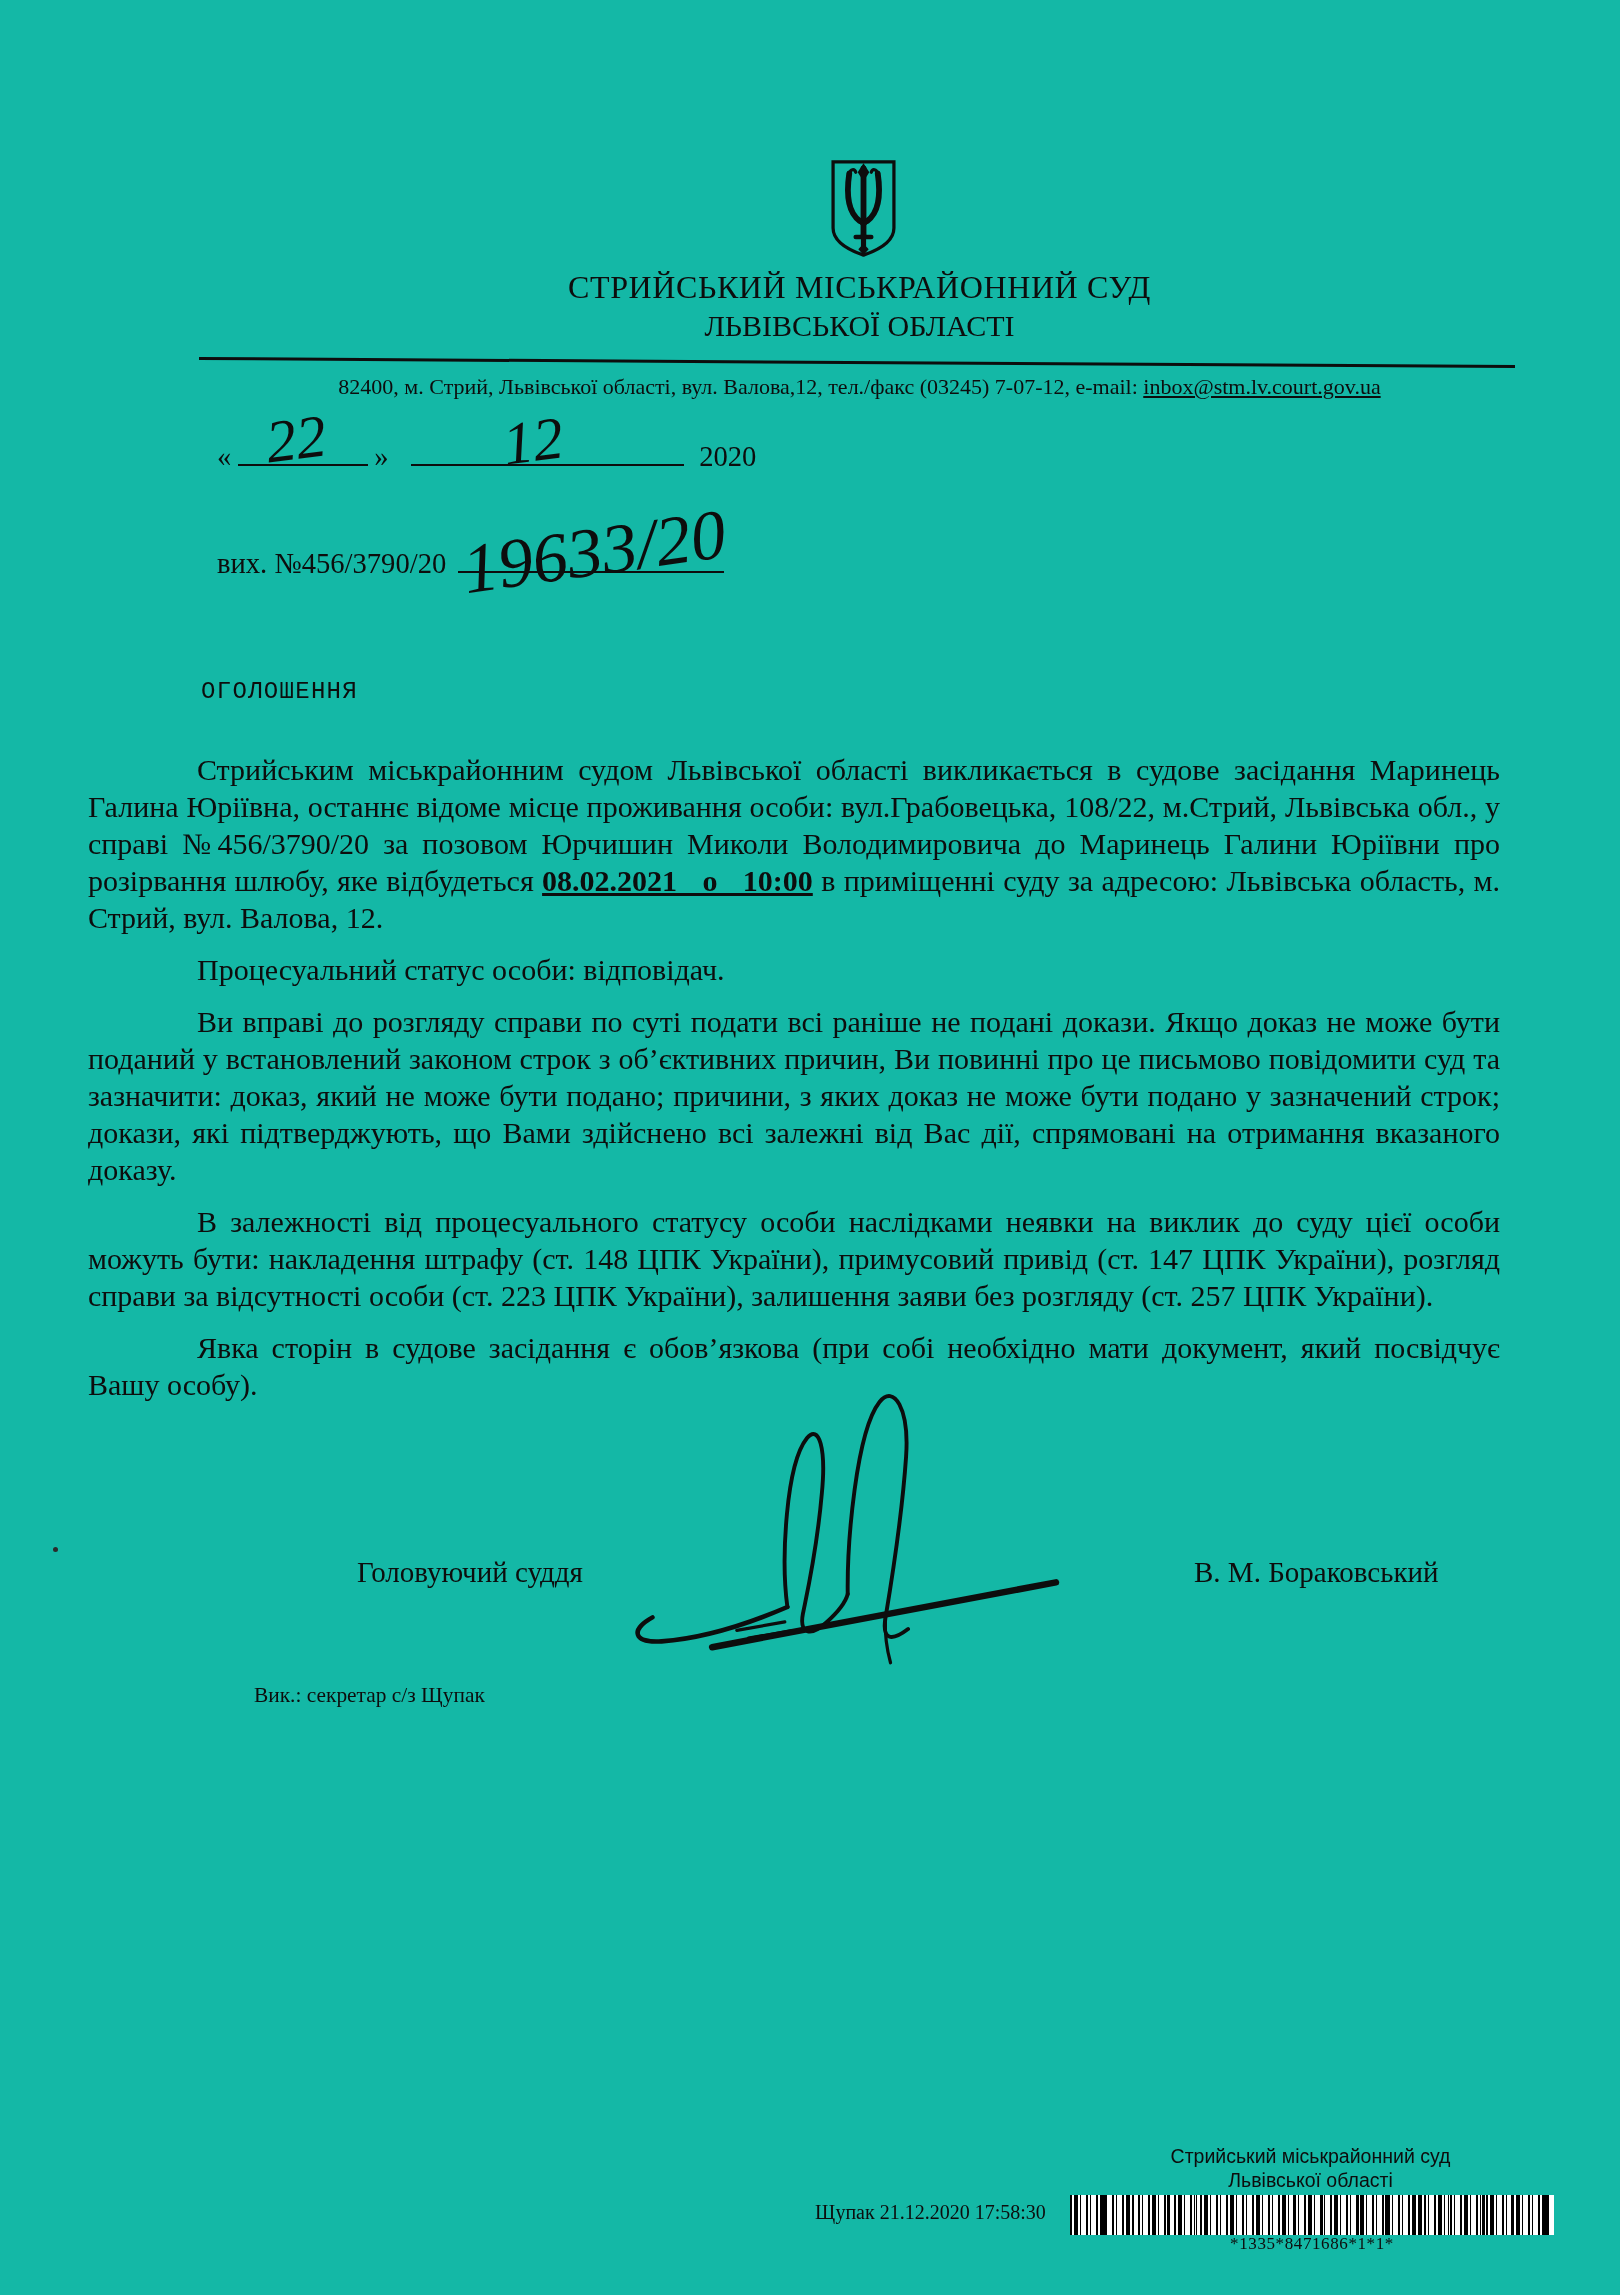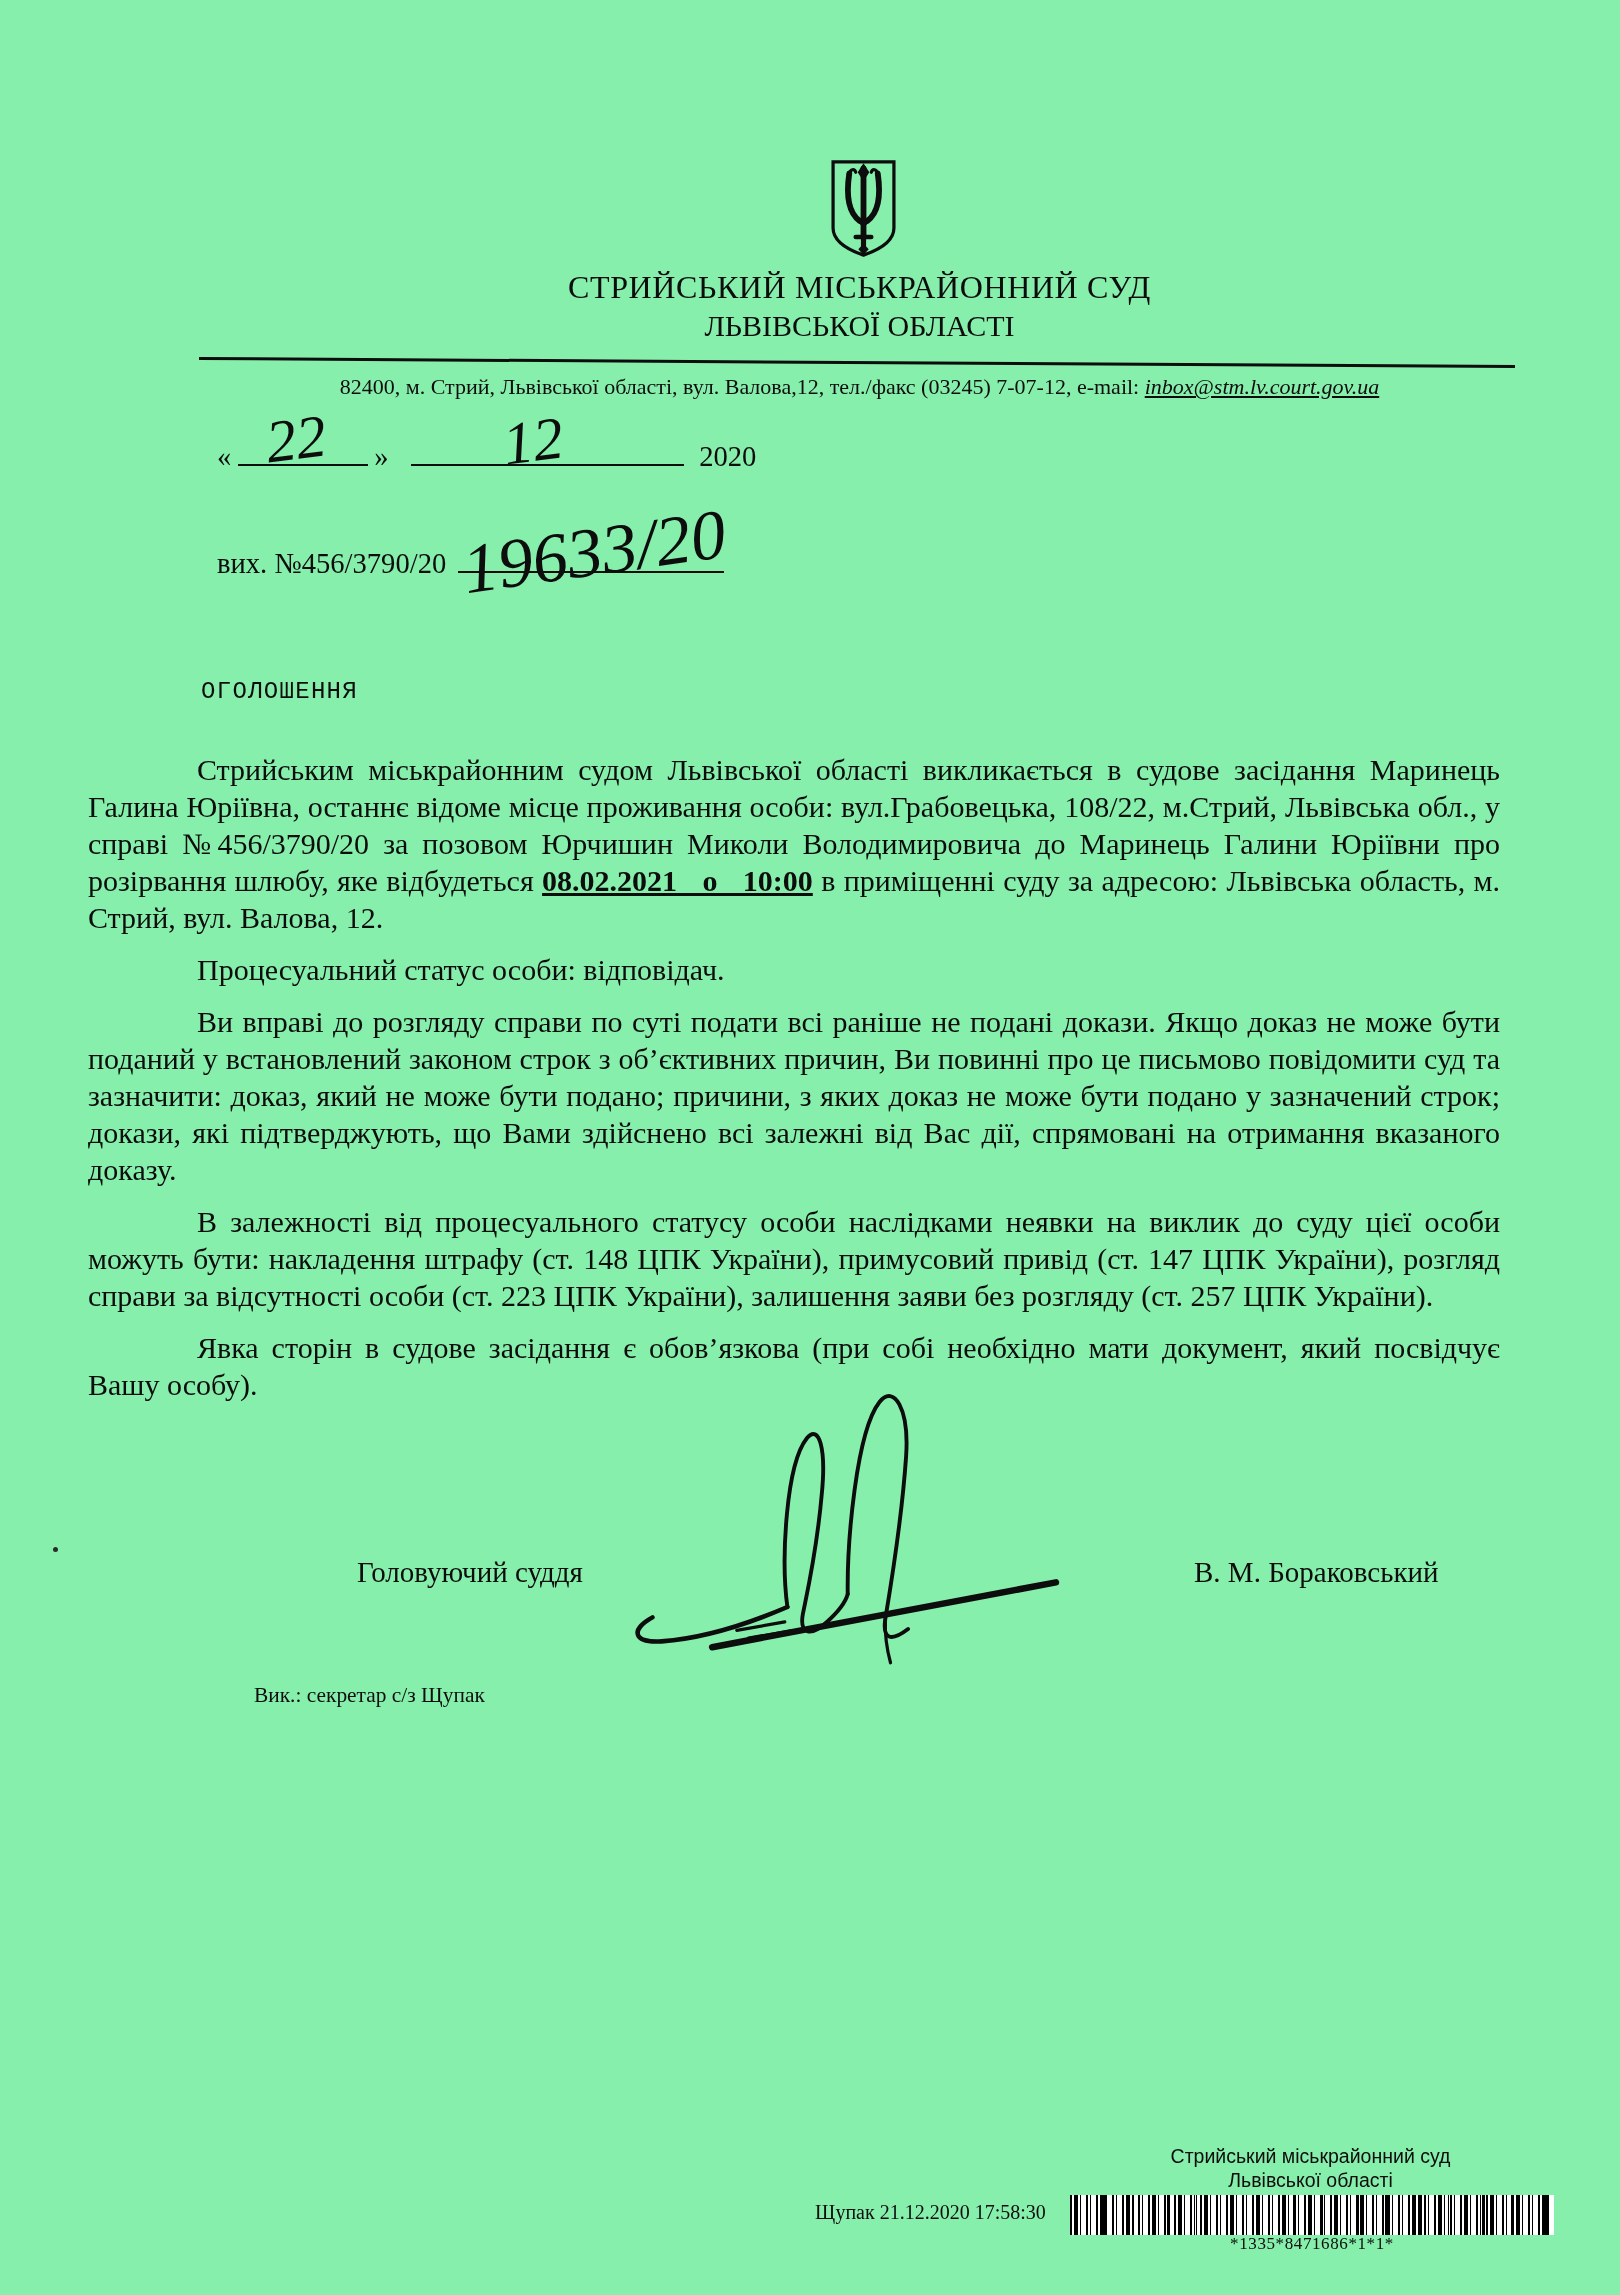--- a/index.html
+++ b/index.html
@@ -1,28 +1,28 @@
 <!DOCTYPE html>
 <html style="font-size:10.4px"><head>
 <meta charset="utf-8">
 <style>
   html,body { margin:0; padding:0; background:#888; }
   .page {
-    position:relative; width:1621px; height:2295px; background:#86efac;
+    position:relative; width:1621px; height:2295px; background:#14b8a6;
     font-family:"Liberation Serif", serif; color:#0d0d0d; overflow:hidden;
   }
   
   .emblem { position:absolute; left:829px; top:158px; }
   .court-name { position:absolute; left:201px; top:269px; width:1317px; text-align:center; }
   .court-name .l1 { font-size:32px; letter-spacing:0.6px; }
   .court-name .l2 { font-size:30px; margin-top:2.6px; }
   .header-rule { position:absolute; left:199px; top:361px; width:1316px; height:3.2px;
     background:#0d0d0d; transform:rotate(0.35deg); }
   .address { position:absolute; left:201px; top:374px; width:1317px; text-align:center; font-size:22px; }
-  .address .email { text-decoration:underline;font-style:italic; }
+  .address .email { text-decoration:underline; }
   
   .date-line { position:absolute; left:217px; top:428px; font-size:28.6px; height:78px; }
   .uline { display:inline-block; position:relative; border-bottom:2.6px solid #0d0d0d; }
   .uline.day { width:130px; height:36px; margin:0 6.5px; }
   .uline.month { width:273px; height:36px; margin:0 15.6px 0 22px; }
   .hand { position:absolute; font-style:italic; white-space:nowrap; line-height:1; }
   .hand.day-val { font-size:60px; bottom:-5.2px; left:22%; transform:rotate(-7deg); }
   .hand.month-val { font-size:60px; bottom:-6.5px; left:34%; transform:rotate(-7deg); }
   .ref-line { position:absolute; left:217px; top:533px; font-size:28.6px; height:91px; }
   .uline.ref { width:266px; height:38px; margin-left:11.7px; }

